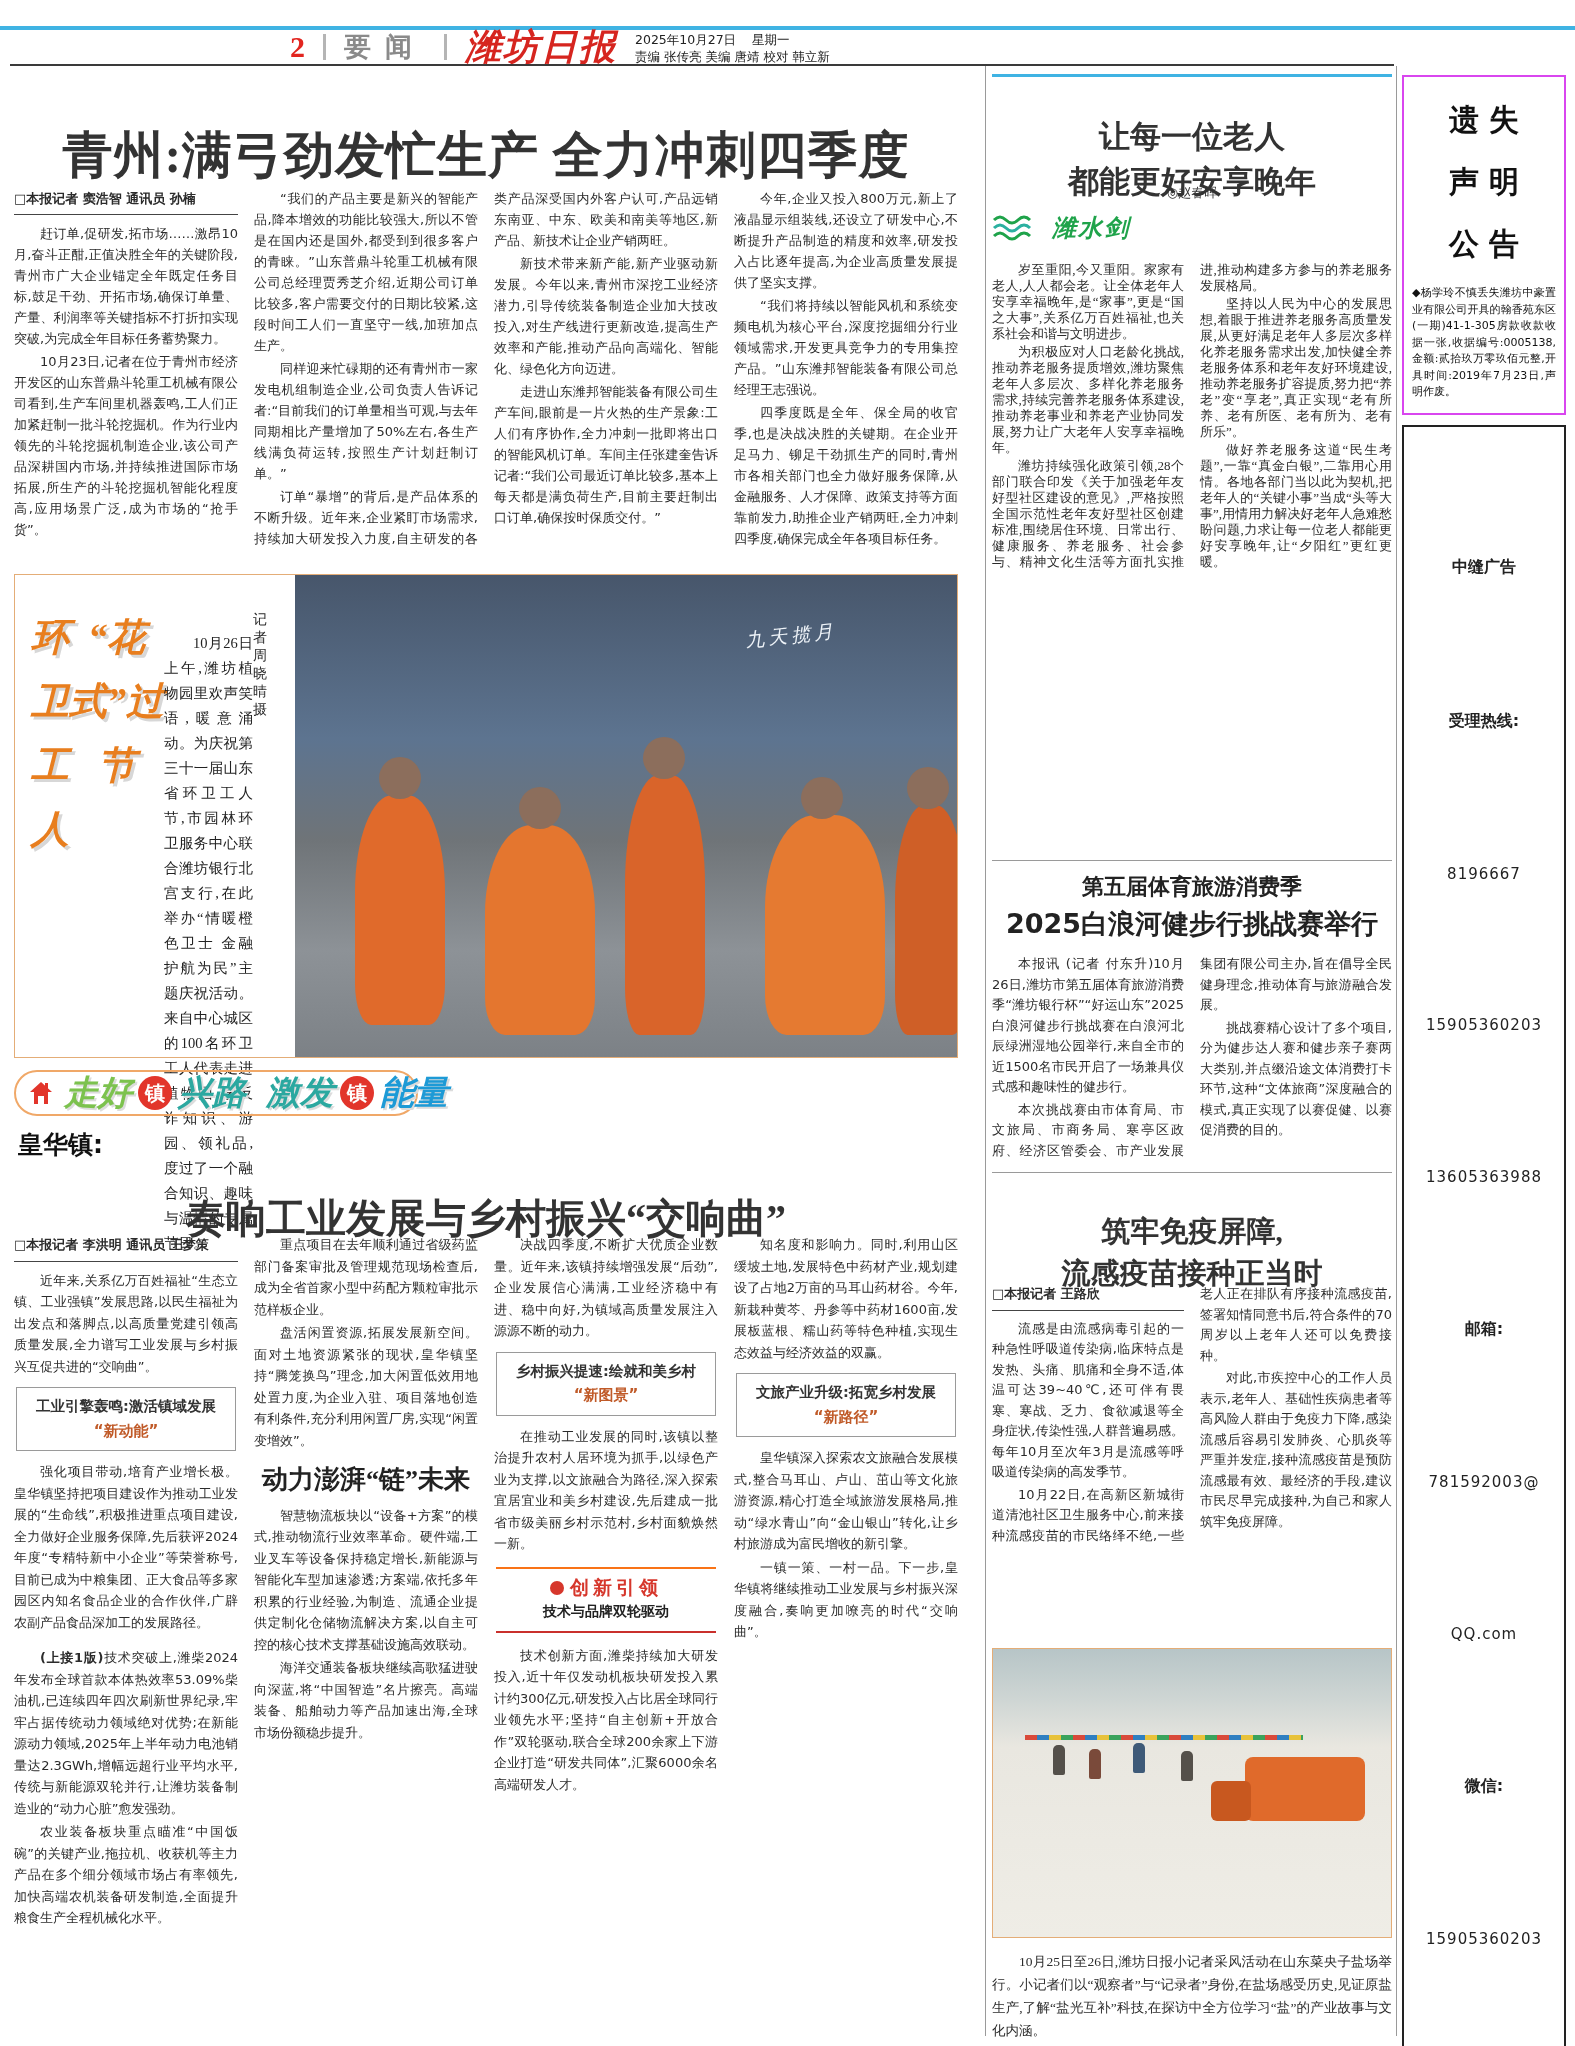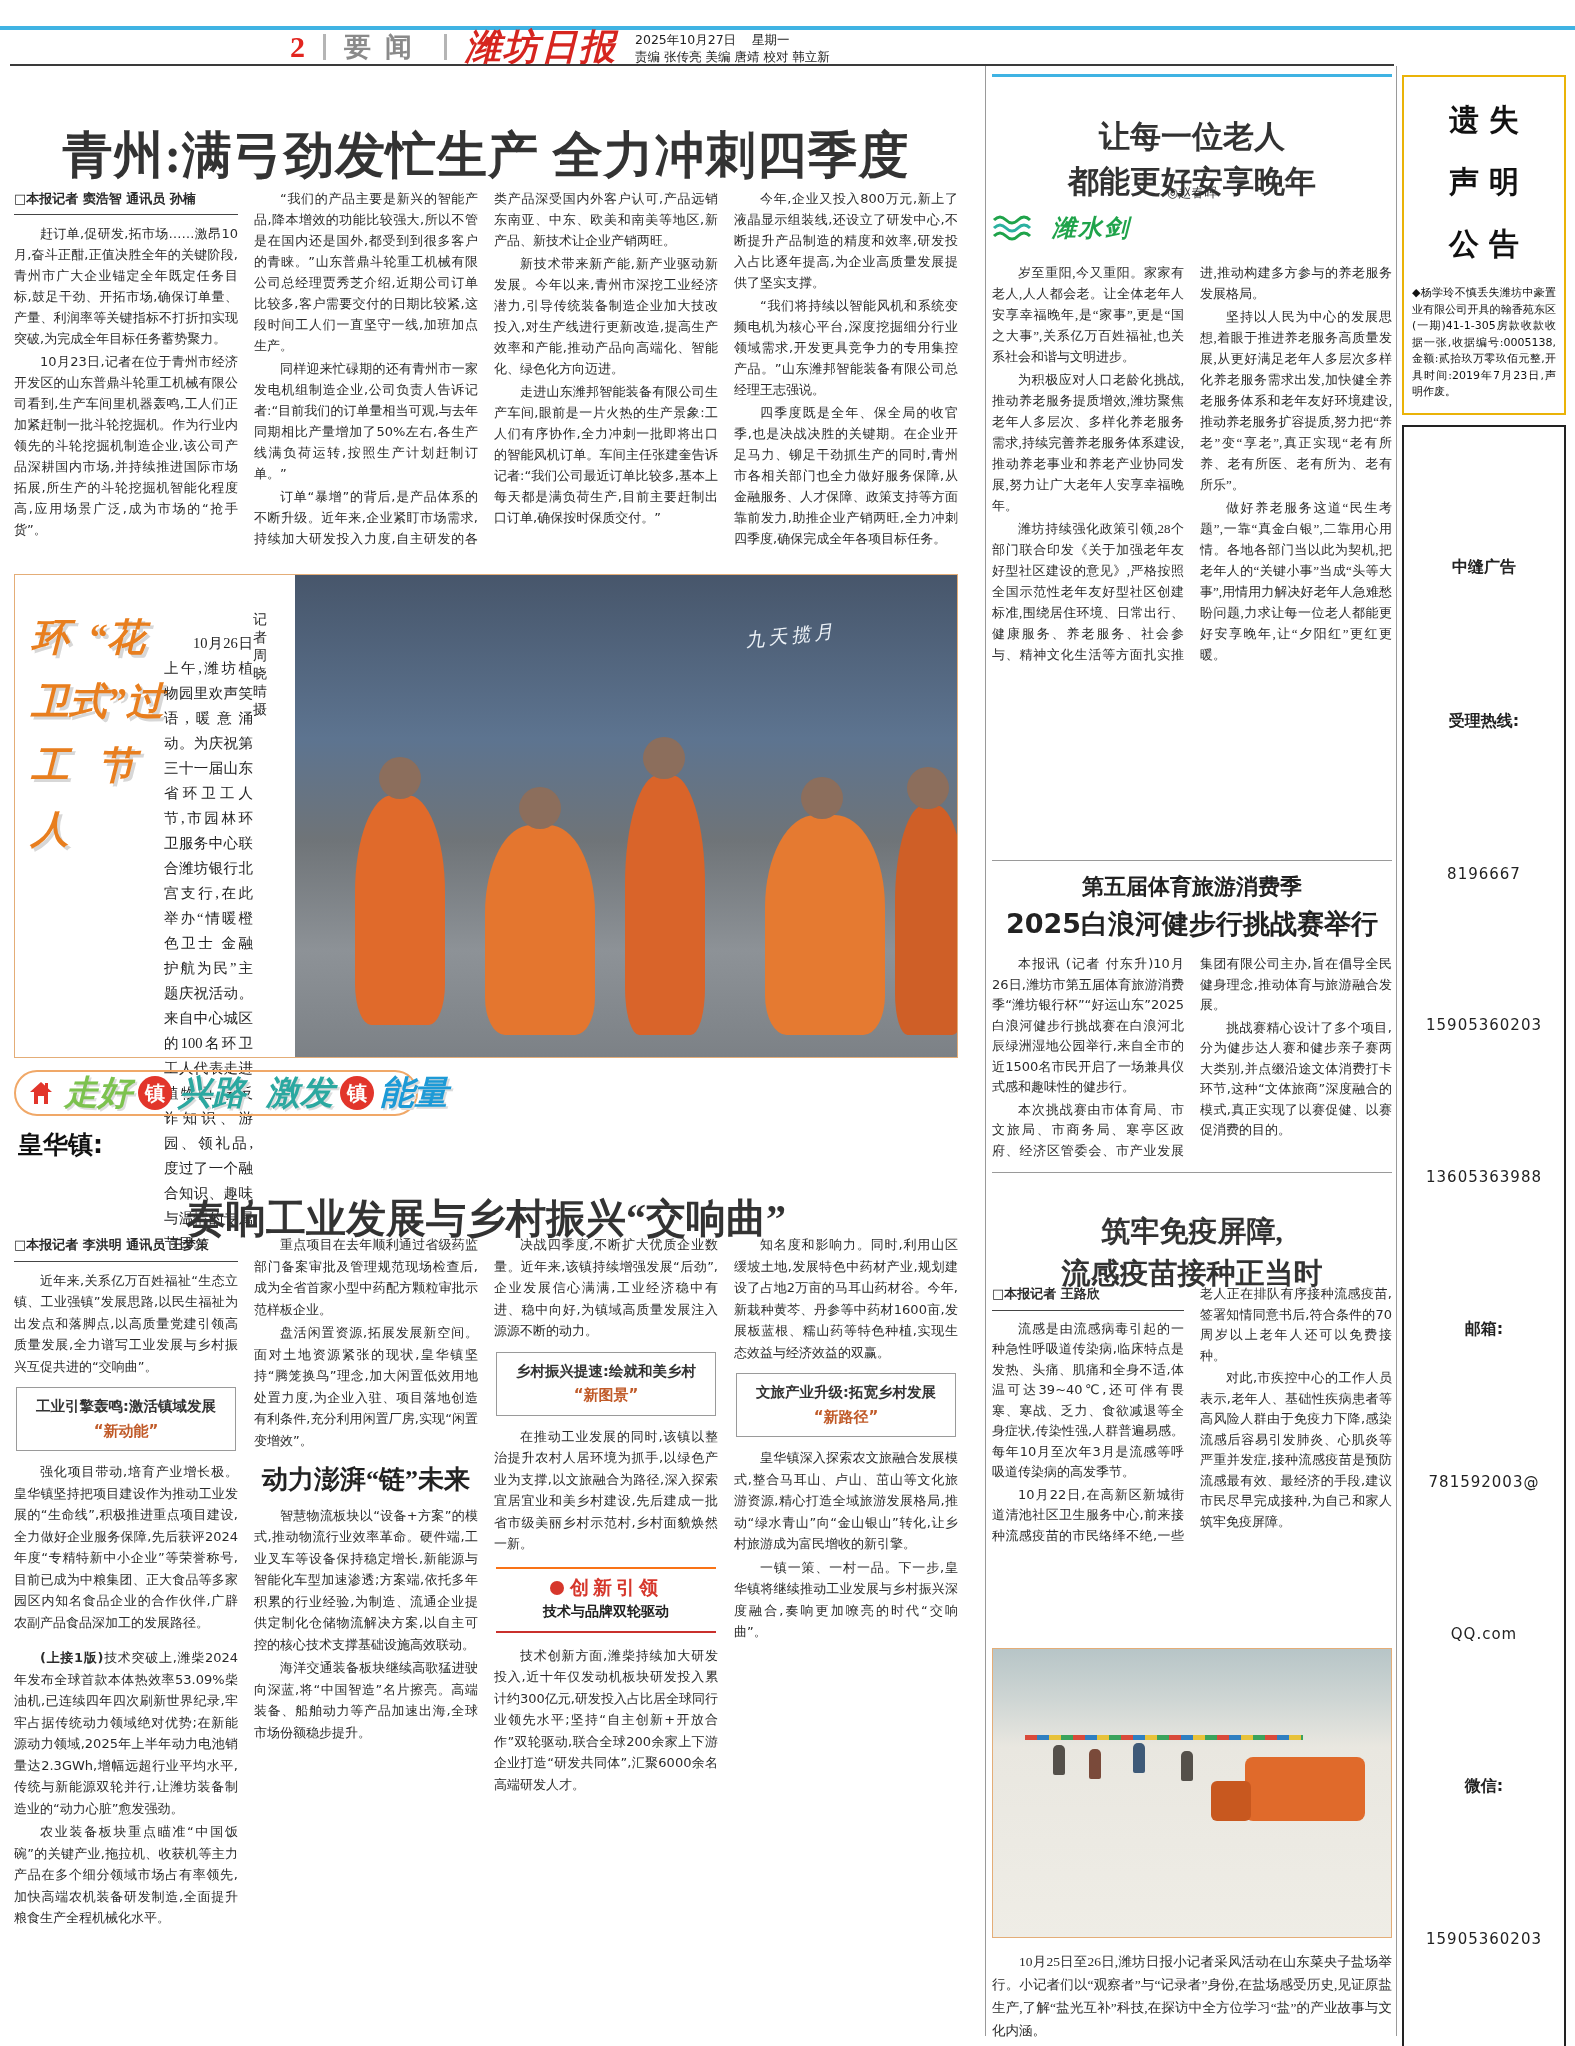--- a/index.html
+++ b/index.html
@@ -76,21 +76,21 @@
 
   
   #right{position:absolute;left:992px;top:66px;width:400px;height:1976px;overflow:hidden;}
   #right-topline{position:absolute;left:0;top:8px;width:100%;height:3px;background:#3fb3e3;}
   #ws-title{position:absolute;left:0;top:22px;width:100%;text-align:center;font-size:31px;
       font-weight:bold;color:#333;line-height:44px;}
   #ws-author{position:absolute;left:0;top:118px;width:100%;text-align:center;font-size:13px;color:#333;}
   #ws-logo{position:absolute;left:0;top:146px;display:flex;align-items:flex-start;gap:16px;}
   #ws-logo .logo-text{color:#1fa34a;font-size:24px;font-weight:bold;font-style:italic;letter-spacing:2px;}
   #ws-body{position:absolute;left:0;top:196px;width:100%;height:592px;overflow:hidden;
-      column-count:2;column-gap:16px;font-size:13px;line-height:21px;text-align:justify;
+      column-count:2;column-gap:16px;font-size:13px;line-height:16px;text-align:justify;
       font-family:"Liberation Serif","DejaVu Serif",serif;}
   .rdivider{position:absolute;left:0;width:100%;height:1px;background:#9a9a9a;}
   #sports-kicker{position:absolute;left:0;top:806px;width:100%;text-align:center;font-size:22px;font-weight:bold;color:#222;}
   #sports-title{position:absolute;left:0;top:840px;width:100%;text-align:center;font-size:27px;font-weight:bold;color:#222;white-space:nowrap;}
   #sports-body{position:absolute;left:0;top:888px;width:100%;height:208px;overflow:hidden;
       column-count:2;column-gap:16px;font-size:13px;line-height:20.5px;text-align:justify;}
   #flu-title{position:absolute;left:0;top:1120px;width:100%;text-align:center;font-size:29px;
       font-weight:bold;color:#333;line-height:42px;}
   #flu-body{position:absolute;left:0;top:1218px;width:100%;height:348px;overflow:hidden;
       column-count:2;column-gap:16px;font-size:13px;line-height:20.5px;text-align:justify;}
@@ -102,21 +102,21 @@
   .truck{position:absolute;right:26px;top:108px;width:120px;height:64px;background:#e06a2b;border-radius:8px;}
   .truck:after{content:"";position:absolute;left:-34px;bottom:0;width:40px;height:40px;background:#c8581f;border-radius:6px;}
   .fig{position:absolute;width:12px;height:30px;background:#54504a;border-radius:5px 5px 2px 2px;}
   .fig.f1{left:60px;top:96px;} .fig.f2{left:96px;top:100px;background:#7a4a3a;}
   .fig.f3{left:140px;top:94px;background:#3e5a78;} .fig.f4{left:188px;top:102px;}
   .salt-caption{font-size:13.5px;line-height:23px;text-align:justify;text-indent:2em;margin-top:12px;
       font-family:"Liberation Serif","DejaVu Serif",serif;}
 
   
   #sidebar{position:absolute;left:1402px;top:75px;width:164px;}
-  #lost-box{border:2px solid #eab308;padding:12px 8px;box-sizing:border-box;}
+  #lost-box{border:2px solid #d946ef;padding:12px 8px;box-sizing:border-box;}
   .lost-title{display:block;text-align:center;font-size:30px;font-weight:bold;letter-spacing:10px;
       padding-left:10px;line-height:62px;color:#111;}
   .lost-body{font-size:11px;line-height:16.5px;text-align:justify;margin-top:10px;color:#111;}
   #gutter-box{border:2px solid #222;margin-top:10px;height:1646px;box-sizing:border-box;
       display:flex;flex-direction:column;justify-content:space-between;align-items:center;
       padding:130px 4px 120px 4px;}
   .gut-label{font-size:16px;font-weight:bold;color:#222;}
   .gut-num{font-size:15px;color:#222;letter-spacing:1px;}
 </style>
 </head>

